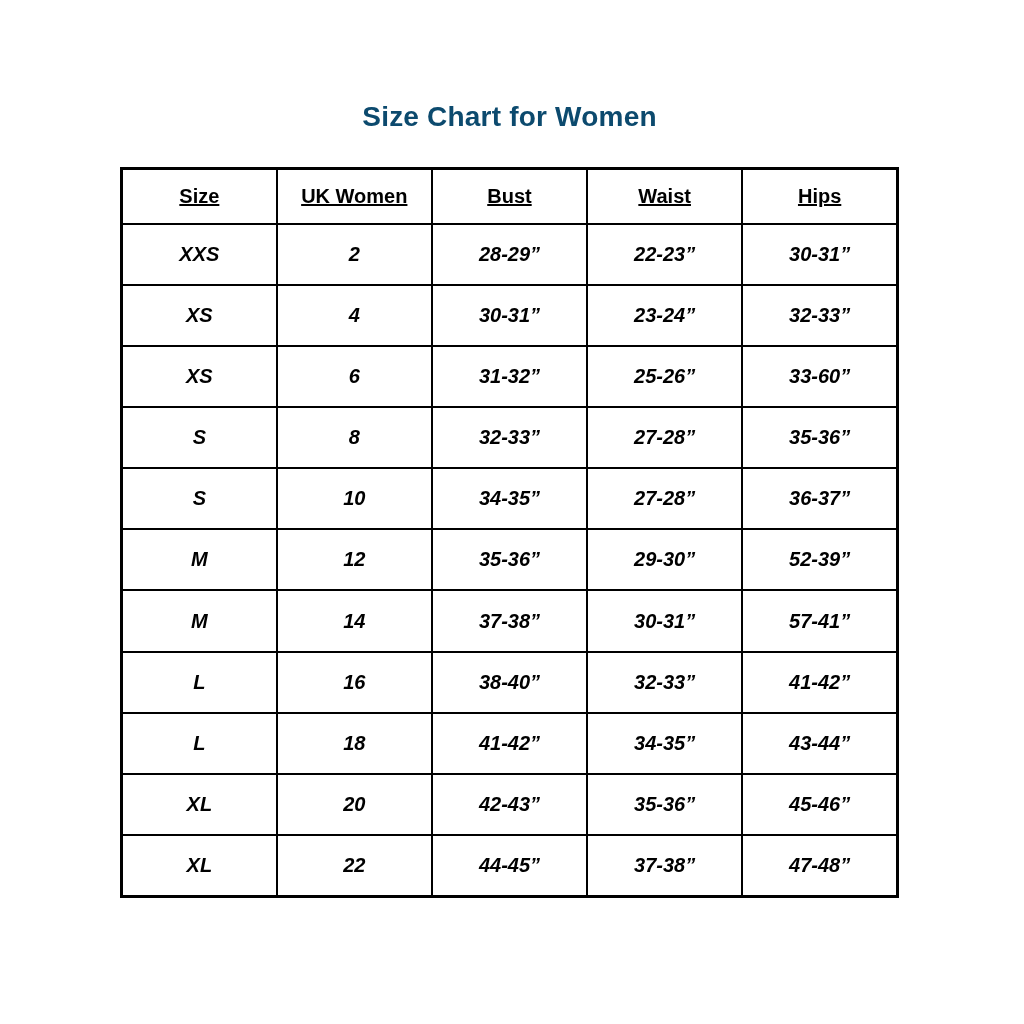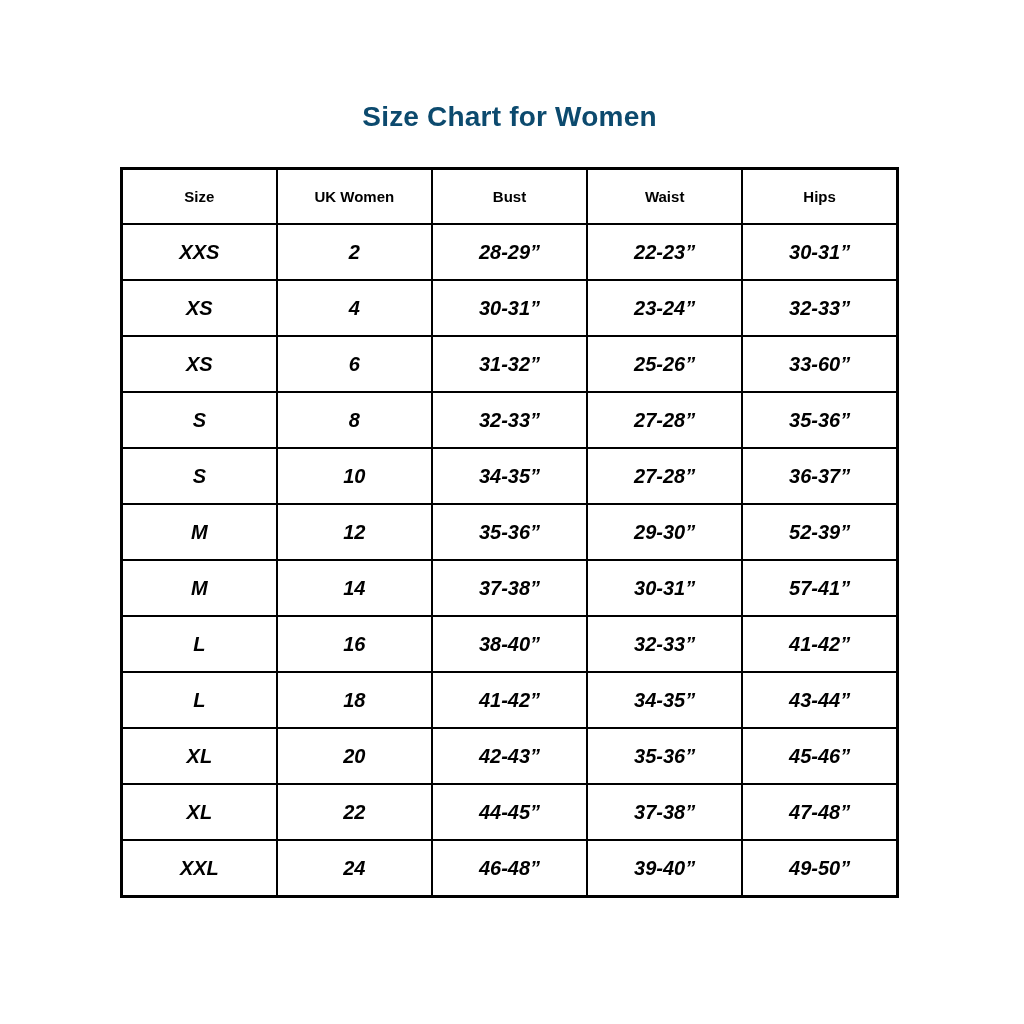--- a/index.html
+++ b/index.html
@@ -42,22 +42,23 @@
   table.size-chart th,
   table.size-chart td {
     border: 2px solid #000000;
     text-align: center;
     vertical-align: middle;
     font-weight: bold;
     background: #ffffff;
     padding: 0;
   }
   table.size-chart th {
-    font-size: 15px;
+    font-size: 20px;
     height: 53px;
+    text-decoration: underline;
   }
   table.size-chart td {
     font-size: 20px;
     height: 54px;
     font-style: italic;
   }
 </style>
 </head>
 <body>
 
@@ -145,22 +146,15 @@
           <td>35-36”</td>
           <td>45-46”</td>
         </tr>
         <tr>
           <td>XL</td>
           <td>22</td>
           <td>44-45”</td>
           <td>37-38”</td>
           <td>47-48”</td>
         </tr>
-        <tr>
-          <td>XXL</td>
-          <td>24</td>
-          <td>46-48”</td>
-          <td>39-40”</td>
-          <td>49-50”</td>
-        </tr>
       </tbody>
   </table>
 </div>
 
 </body></html>

